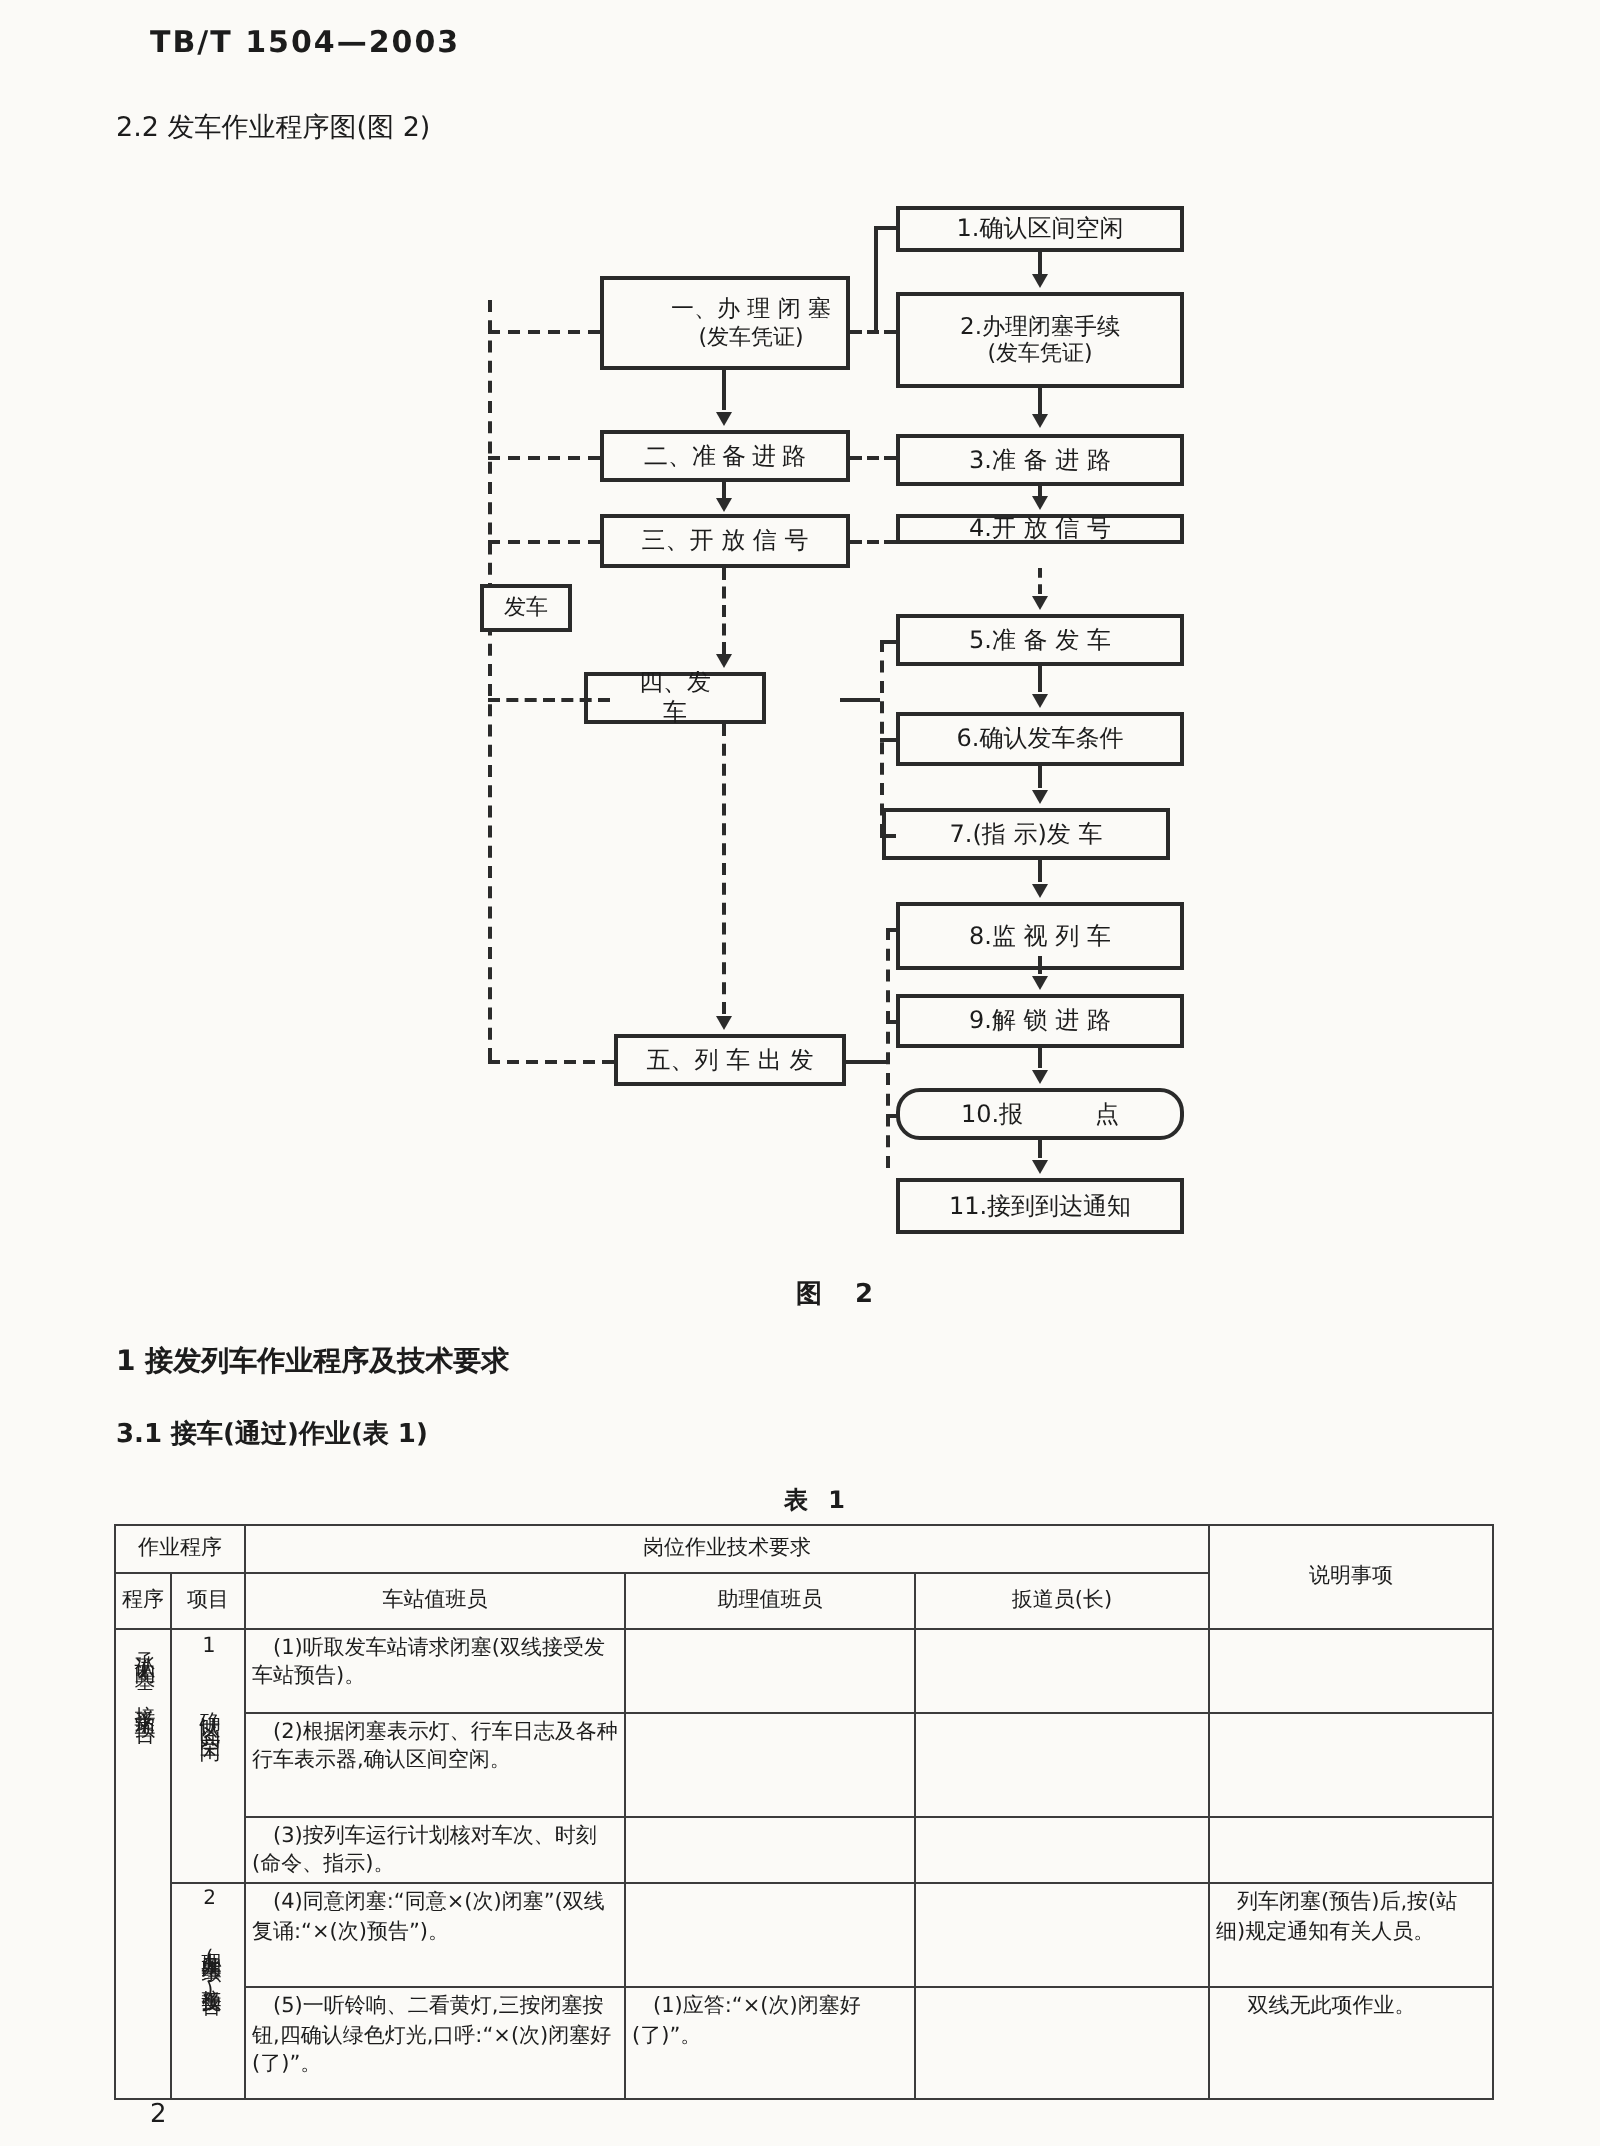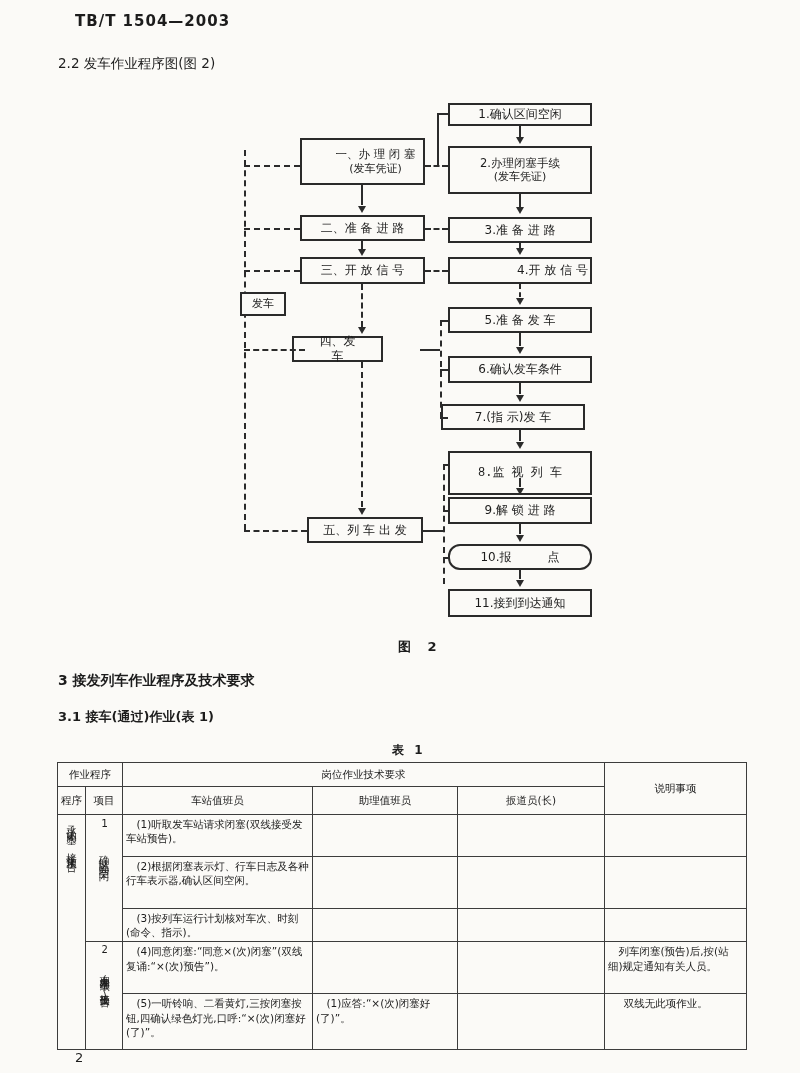--- a/index.html
+++ b/index.html
@@ -53,21 +53,21 @@
     <div class="ln hd" style="left:244px;top:228px;width:56px;"></div>
     <div class="ln hd" style="left:244px;top:270px;width:56px;"></div>
     <div class="ln hd" style="left:244px;top:349px;width:61px;"></div>
     <div class="ln hd" style="left:244px;top:530px;width:63px;"></div>
     <div class="fbox solidbg" style="left:240px;top:292px;width:46px;height:24px;font-size:11px;">发车</div>
 
     <div class="fbox" style="left:300px;top:138px;width:125px;height:47px;font-size:11.5px;padding-left:28px;">
       <div>一、办 理 闭 塞</div>
       <div class="sub">(发车凭证)</div>
     </div>
-    <div class="fbox" style="left:300px;top:215px;width:125px;height:26px;">二、准 备 进 路</div>
+    <div class="fbox" style="left:300px;top:215px;width:125px;height:26px;font-family:Liberation Serif, serif;">二、准 备 进 路</div>
     <div class="fbox" style="left:300px;top:257px;width:125px;height:27px;">三、开 放 信 号</div>
     <div class="fbox" style="left:292px;top:336px;width:91px;height:26px;text-align:center;">四、发　　　车</div>
     <div class="fbox" style="left:307px;top:517px;width:116px;height:26px;">五、列 车 出 发</div>
 
     <div class="ln v" style="left:361px;top:185px;height:20px;"></div>
     <div class="ah" style="left:358px;top:206px;"></div>
     <div class="ln v" style="left:361px;top:241px;height:8px;"></div>
     <div class="ah" style="left:358px;top:249px;"></div>
     <div class="ln vd" style="left:361px;top:284px;height:43px;"></div>
     <div class="ah" style="left:358px;top:327px;"></div>
@@ -92,25 +92,25 @@
     <div class="ln h" style="left:443px;top:464px;width:7px;"></div>
     <div class="ln h" style="left:443px;top:510px;width:7px;"></div>
     <div class="ln h" style="left:443px;top:557px;width:7px;"></div>
 
     <div class="fbox" style="left:448px;top:103px;width:144px;height:23px;">1.确认区间空闲</div>
     <div class="fbox" style="left:448px;top:146px;width:144px;height:48px;font-size:11.5px;">
       <div>2.办理闭塞手续</div>
       <div class="sub">(发车凭证)</div>
     </div>
     <div class="fbox" style="left:448px;top:217px;width:144px;height:26px;">3.准 备 进 路</div>
-    <div class="fbox" style="left:448px;top:257px;width:144px;height:27px;text-align:right;">4.开 放 信 号</div>
+    <div class="fbox" style="left:448px;top:257px;width:144px;height:15px;">4.开 放 信 号</div>
     <div class="fbox" style="left:448px;top:307px;width:144px;height:26px;">5.准 备 发 车</div>
     <div class="fbox" style="left:448px;top:356px;width:144px;height:27px;">6.确认发车条件</div>
     <div class="fbox" style="left:441px;top:404px;width:144px;height:26px;">7.(指 示)发 车</div>
-    <div class="fbox" style="left:448px;top:451px;width:144px;height:44px;font-family:Liberation Mono, monospace;">8.监 视 列 车</div>
+    <div class="fbox" style="left:448px;top:451px;width:144px;height:34px;">8.监 视 列 车</div>
     <div class="fbox" style="left:448px;top:497px;width:144px;height:27px;">9.解 锁 进 路</div>
     <div class="fbox" style="left:448px;top:544px;width:144px;height:26px;border-radius:12px;">10.报　　　点</div>
     <div class="fbox" style="left:448px;top:589px;width:144px;height:28px;">11.接到到达通知</div>
 
     <div class="ln v" style="left:519px;top:126px;height:11px;"></div>
     <div class="ah" style="left:516px;top:137px;"></div>
     <div class="ln v" style="left:519px;top:194px;height:13px;"></div>
     <div class="ah" style="left:516px;top:207px;"></div>
     <div class="ln v" style="left:519px;top:243px;height:5px;"></div>
     <div class="ah" style="left:516px;top:248px;"></div>
@@ -124,21 +124,21 @@
     <div class="ah" style="left:516px;top:442px;"></div>
     <div class="ln v" style="left:519px;top:478px;height:9px;"></div>
     <div class="ah" style="left:516px;top:488px;"></div>
     <div class="ln v" style="left:519px;top:524px;height:10px;"></div>
     <div class="ah" style="left:516px;top:535px;"></div>
     <div class="ln v" style="left:519px;top:570px;height:9px;"></div>
     <div class="ah" style="left:516px;top:580px;"></div>
   </div>
 
   <div class="abs figcap">图  2</div>
-  <div class="abs h3">3  接发列车作业程序及技术要求</div>
+  <div class="abs h3">1  接发列车作业程序及技术要求</div>
   <div class="abs h31">3.1  接车(通过)作业(表 1)</div>
   <div class="abs tabcap">表 1</div>
 
   <table class="t">
     <colgroup>
       <col style="width:28px">
         <col style="width:37px">
         <col style="width:190px">
       <col style="width:145px">
         <col style="width:147px">

